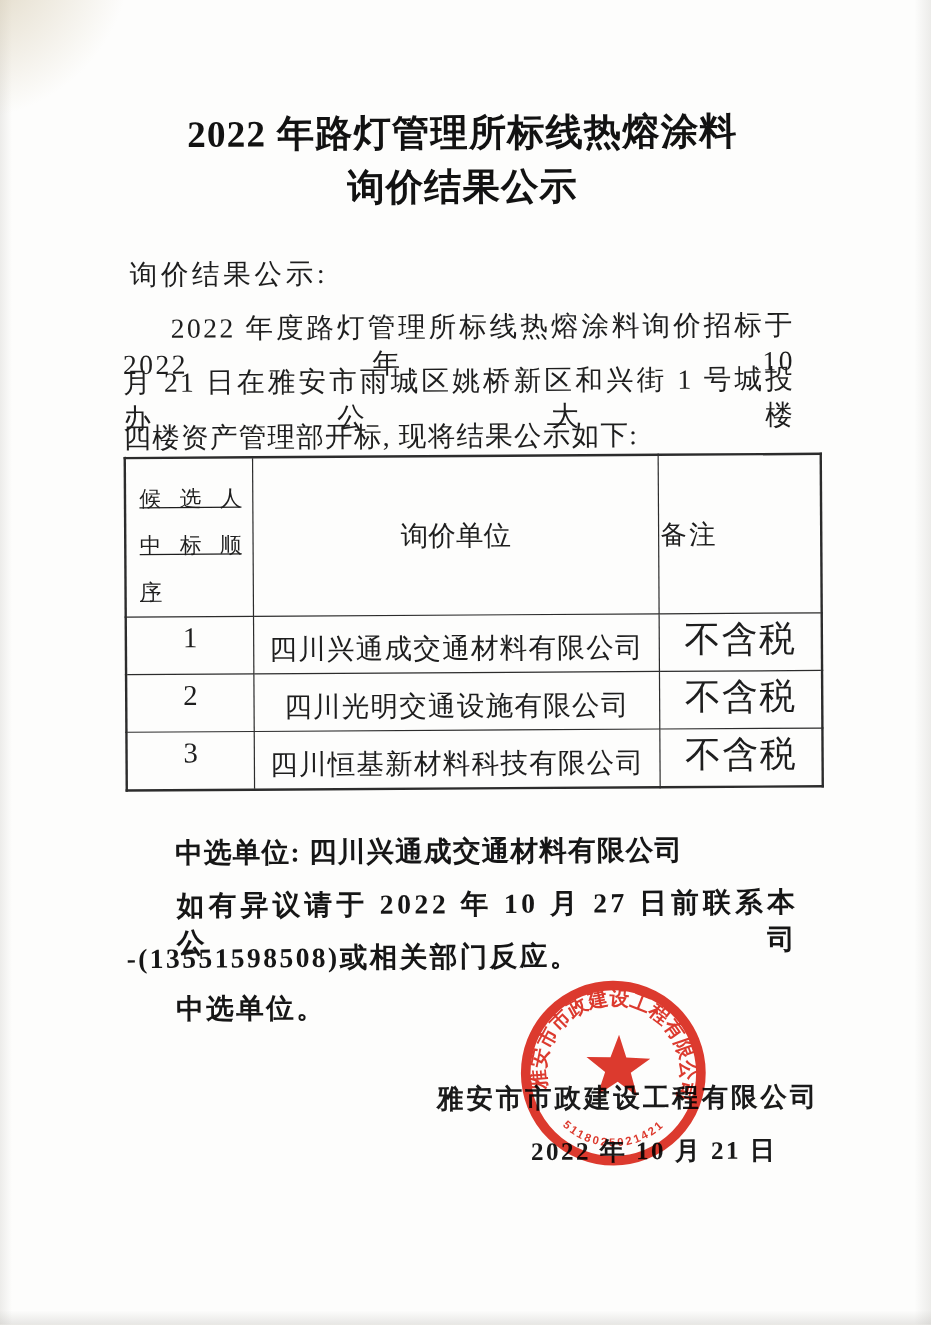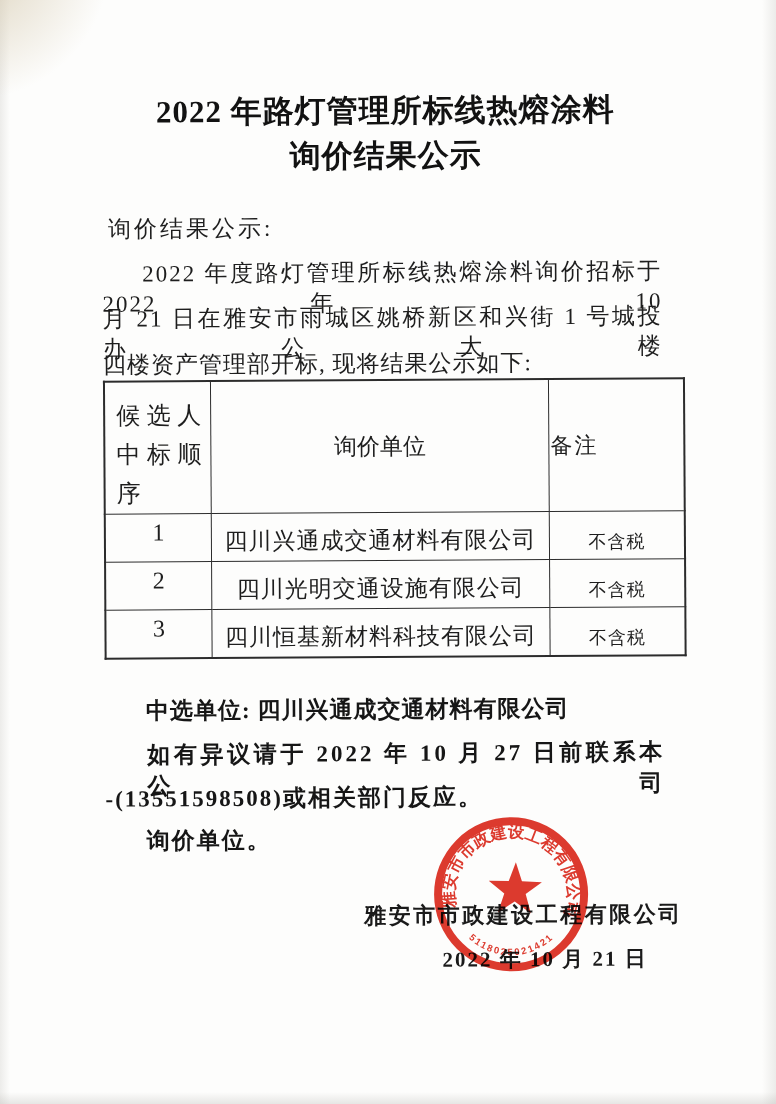--- a/index.html
+++ b/index.html
@@ -47,28 +47,28 @@
     border-collapse:collapse;table-layout:fixed;
     width:552px;
   }
   .doc-table td{
     border:1.6px solid #2c2c2c;
     font-size:23px;
     overflow:hidden;
   }
   .doc-table{border:2px solid #2c2c2c;}
   td.hdr-order{width:85px;vertical-align:top;padding:14px 9px 0 11px;}
-  td.hdr-order div{line-height:39px;text-align:justify;text-align-last:justify;font-size:24px;}
+  td.hdr-order div{line-height:39px;text-align:justify;text-align-last:justify;font-size:18px;text-decoration:underline;}
   td.hdr-unit{width:335px;text-align:center;vertical-align:middle;}
   td.hdr-note{width:132px;vertical-align:middle;font-size:22px;letter-spacing:2px;}
   tr.hdr{height:124px;}
   tr.datarow{height:48px;}
   td.c-order{text-align:center;vertical-align:top;padding-top:5px;font-size:24px;}
   td.c-unit{text-align:center;vertical-align:bottom;padding-bottom:4px;letter-spacing:1px;}
-  td.c-note{text-align:center;vertical-align:bottom;padding-bottom:5px;font-size:18px;letter-spacing:1px;}
+  td.c-note{text-align:center;vertical-align:bottom;padding-bottom:5px;font-size:30px;letter-spacing:1px;}
   .rline{
     position:absolute;font-weight:bold;font-size:23px;color:#161616;
     white-space:nowrap;
   }
   .r-selected{left:145px;top:694px;letter-spacing:1px;}
   .r-obj1{
     left:146px;top:738px;width:518px;white-space:normal;
     text-align:justify;text-align-last:justify;letter-spacing:3px;
   }
   .r-obj2{left:104px;top:782px;letter-spacing:2px;}
@@ -132,21 +132,21 @@
         <td class="c-order">3</td>
         <td class="c-unit">四川恒基新材料科技有限公司</td>
         <td class="c-note">不含税</td>
       </tr>
     </tbody>
       </table>
 
     <div class="rline r-selected">中选单位: 四川兴通成交通材料有限公司</div>
     <div class="rline r-obj1">如有异议请于 2022 年 10 月 27 日前联系本公司</div>
     <div class="rline r-obj2">-(13551598508)或相关部门反应。</div>
-    <div class="rline r-closing">询价单位。</div>
+    <div class="rline r-closing">中选单位。</div>
 
     <div class="sig-company">雅安市市政建设工程有限公司</div>
     <div class="sig-date">2022 年 10 月 21 日</div>
 
     <svg class="seal" viewBox="0 0 174 176">
       <g fill="none" stroke="#d9291c">
         <circle cx="85" cy="87" r="73" stroke-width="8"></circle>
       </g>
       <polygon points="0,-28 6.6,-9.1 26.6,-8.7 10.7,3.5 16.5,22.7 0,11.2 -16.5,22.7 -10.7,3.5 -26.6,-8.7 -6.6,-9.1" fill="#d9291c" transform="translate(89,83) rotate(2)"></polygon>
       <defs>

